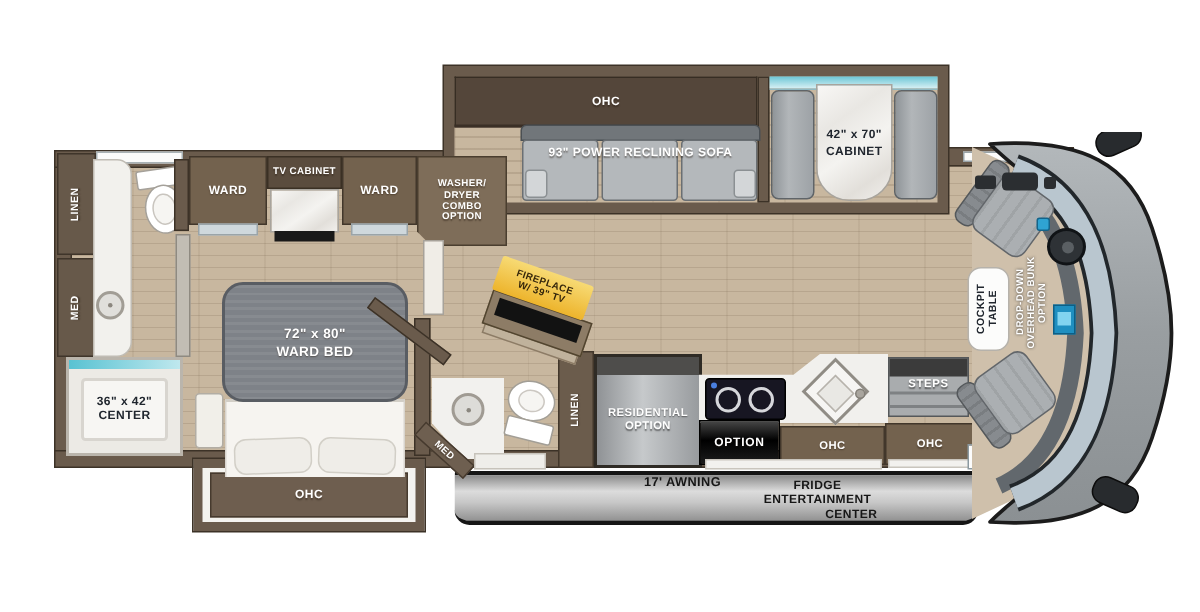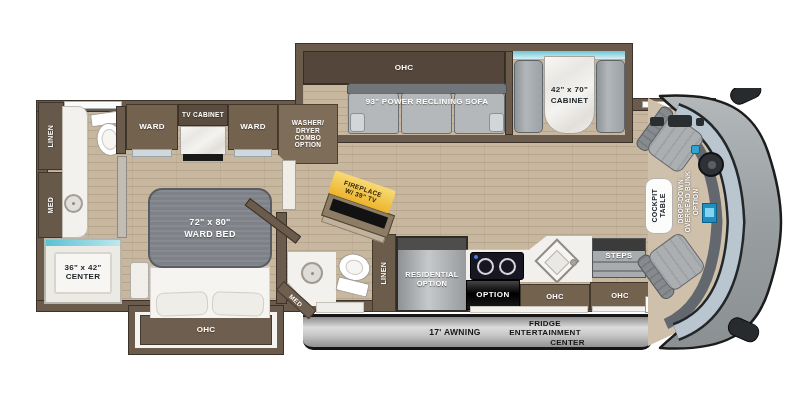--- a/index.html
+++ b/index.html
@@ -64,21 +64,21 @@
     </div>
   </div>
 
   <div class="abs" style="left:129px;top:306px;width:154px;height:48px;border:6px solid #6a5b4c;outline:1px solid #3c3227;background:#f4f3ef;">
     <div class="abs" style="left:5px;top:3px;width:132px;height:30px;background:#6e5e4f;border:1px solid #463a2e;">
       <div class="abs lbl" style="left:0;top:0;width:100%;font-size:8px;line-height:28px;">OHC</div>
     </div>
   </div>
 
   <div class="abs" style="left:303px;top:314px;width:349px;height:36px;border-top:3px solid #161616;border-bottom:3px solid #161616;border-radius:2px 2px 10px 10px;background:linear-gradient(180deg,#8b8b8b 0%,#dcdcdc 35%,#c7c7c7 60%,#929292 100%);">
-    <div class="abs lbl blk" style="left:92px;top:11px;width:120px;font-size:8.5px;">17' AWNING</div>
+    <div class="abs lbl blk" style="left:92px;top:0;width:120px;font-size:8.5px;">17' AWNING</div>
     <div class="abs flexc" style="left:192px;top:1px;width:100px;height:30px;">
       <div class="lbl blk" style="font-size:8px;">FRIDGE</div>
       <div class="lbl blk" style="font-size:8px;">ENTERTAINMENT</div>
       <div class="lbl blk" style="font-size:8px;margin-left:45px;">CENTER</div>
     </div>
   </div>
 
   <div class="abs" style="left:44px;top:238px;width:78px;height:66px;background:#eceae5;border:2px solid #bab5ac;">
     <div class="abs" style="left:0;top:0;width:74px;height:6px;background:linear-gradient(90deg,#58c2d2,#bfe8ee);"></div>
     <div class="abs" style="left:8px;top:12px;width:58px;height:42px;background:#f7f6f3;border:2px solid #d8d5cf;border-radius:3px;"></div>

